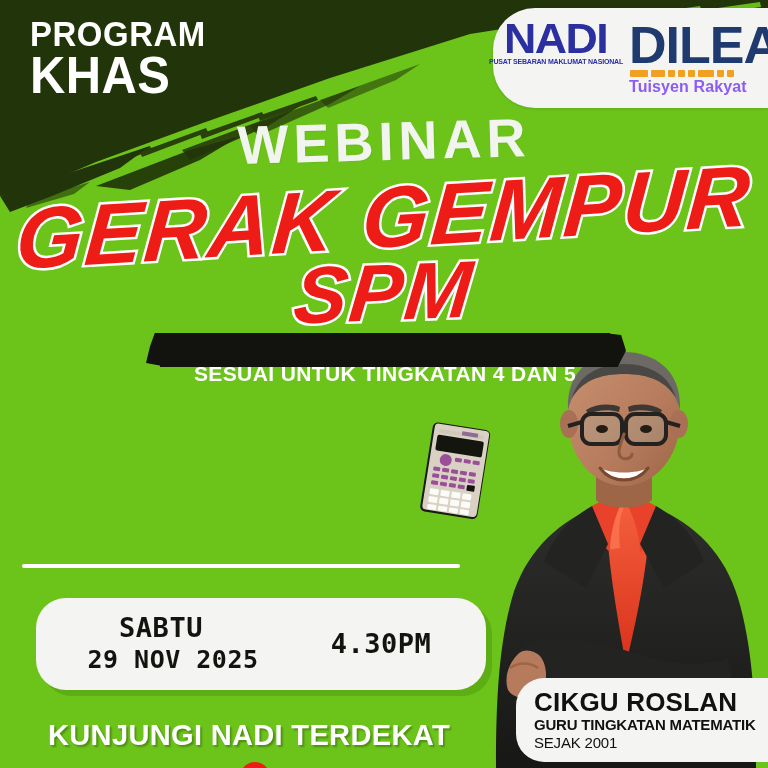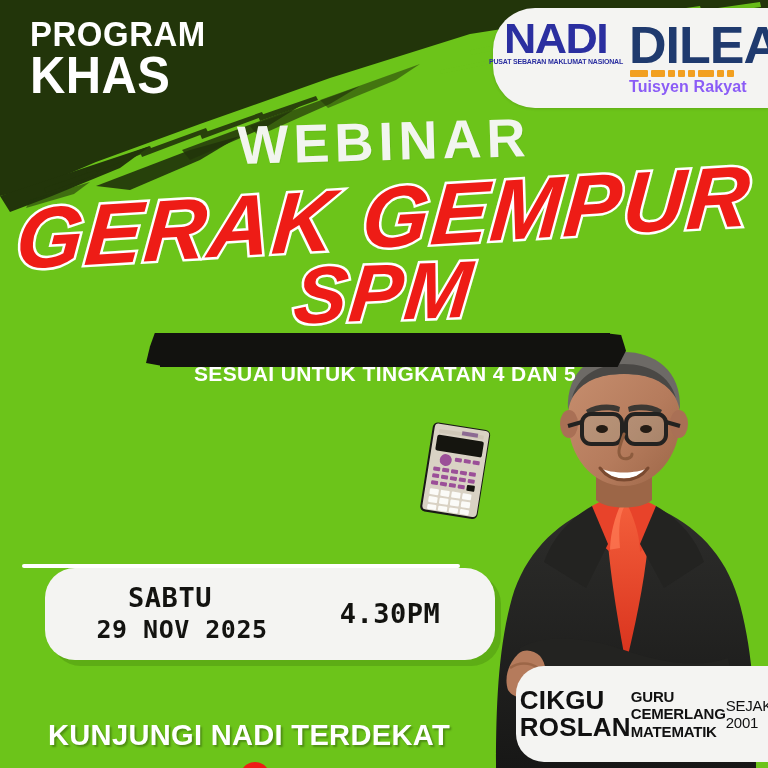--- a/index.html
+++ b/index.html
@@ -151,26 +151,26 @@
 
   
   .divider {
     position:absolute; left:22px; top:564px;
     width:438px; height:4px; background:#ffffff; z-index:5;
     border-radius:2px;
   }
 
   
   .datecard {
-    position:absolute; left:36px; top:568px;
+    position:absolute; left:36px; top:598px;
     width:450px; height:92px;
     background:#f4f4f2;
     border-radius:30px; z-index:7;
     box-shadow:6px 6px 0 rgba(60,120,10,.30);
-    display:flex; align-items:center;margin-left:9px;
+    display:flex; align-items:center;
   }
   .dc-col { display:flex; flex-direction:column; line-height:1.22;}
   .dc-left { width:250px; text-align:center; }
   .dc-right { width:190px; text-align:center; }
   .dc-col span {
     color:#131310; font-weight:bold; font-size:27px;
     letter-spacing:0.5px;
     font-family:"DejaVu Sans Mono", monospace;
   }
   .dc-col span.small { font-size:25px;padding-left:24px; }
@@ -186,26 +186,26 @@
     text-shadow:2px 2px 2px rgba(0,0,0,.28);
     transform:scaleX(0.97); transform-origin:left center;
   }
 
   
   .photo { position:absolute; right:-6px; bottom:0; width:300px; height:420px; z-index:4; }
 
   
   .namecard {
     position:absolute; right:0; bottom:6px;
-    width:252px; height:96px;
+    width:252px; height:84px;
     background:#f4f4f2;
     border-radius:28px 0 0 28px;
     z-index:9;
-    display:flex; flex-direction:row;
-    align-items:center; justify-content:center;
+    display:flex; flex-direction:column;
+    align-items:flex-start; justify-content:center;
     padding:0 10px 0 18px;
   }
   .namecard .n1 { color:#111; font-size:26px; font-weight:bold; letter-spacing:0.2px; line-height:1.05;}
   .namecard .n2 { color:#111; font-size:15px; font-weight:bold; letter-spacing:-0.2px; line-height:1.15;}
   .namecard .n3 { color:#111; font-size:15px; font-weight:normal; letter-spacing:-0.2px; line-height:1.15;}
 </style>
 </head>
 <body>
 
 <div id="poster">
@@ -405,17 +405,17 @@
   <div class="cta">
     <span class="txt">KUNJUNGI NADI TERDEKAT</span>
     <svg width="34" height="44" viewBox="0 0 34 44">
       <path d="M17,2 C8.7,2 2,8.7 2,17 C2,28 17,42 17,42 C17,42 32,28 32,17 C32,8.7 25.3,2 17,2 Z" fill="#ee1c16"></path>
       <circle cx="17" cy="16" r="5.6" fill="#ffffff"></circle>
     </svg>
   </div>
 
   <div class="namecard">
     <div class="n1">CIKGU ROSLAN</div>
-    <div class="n2">GURU CEMERLANG MATEMATIK</div>
+    <div class="n2">GURU TINGKATAN MATEMATIK</div>
     <div class="n3">SEJAK 2001</div>
   </div>
 
 </div>
 
 </body></html>

